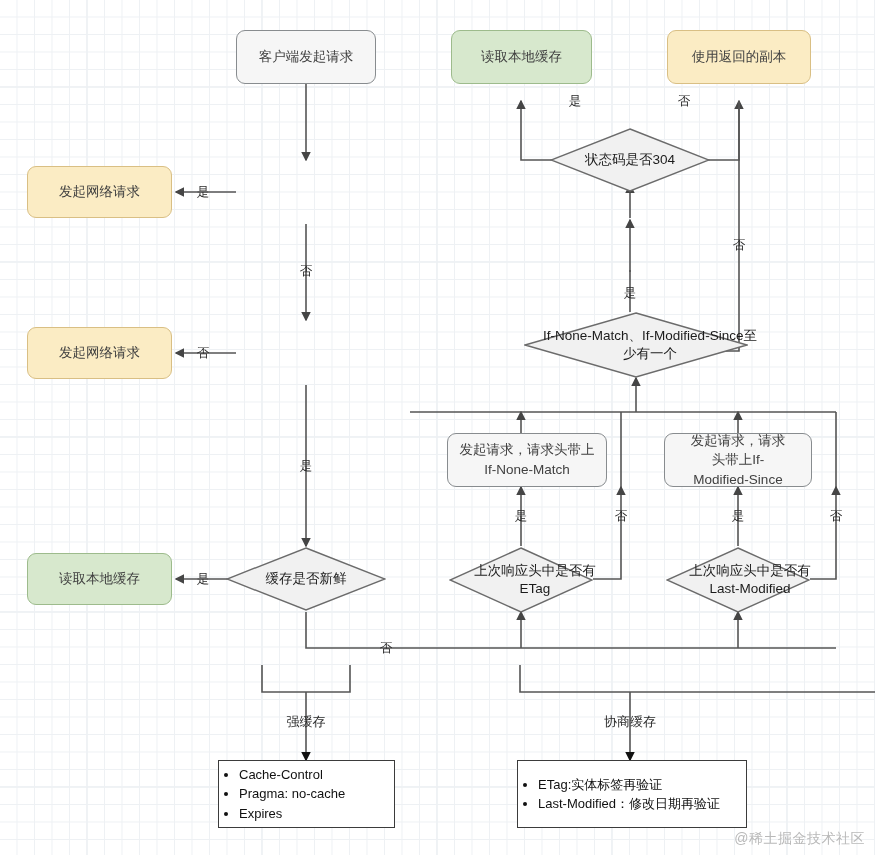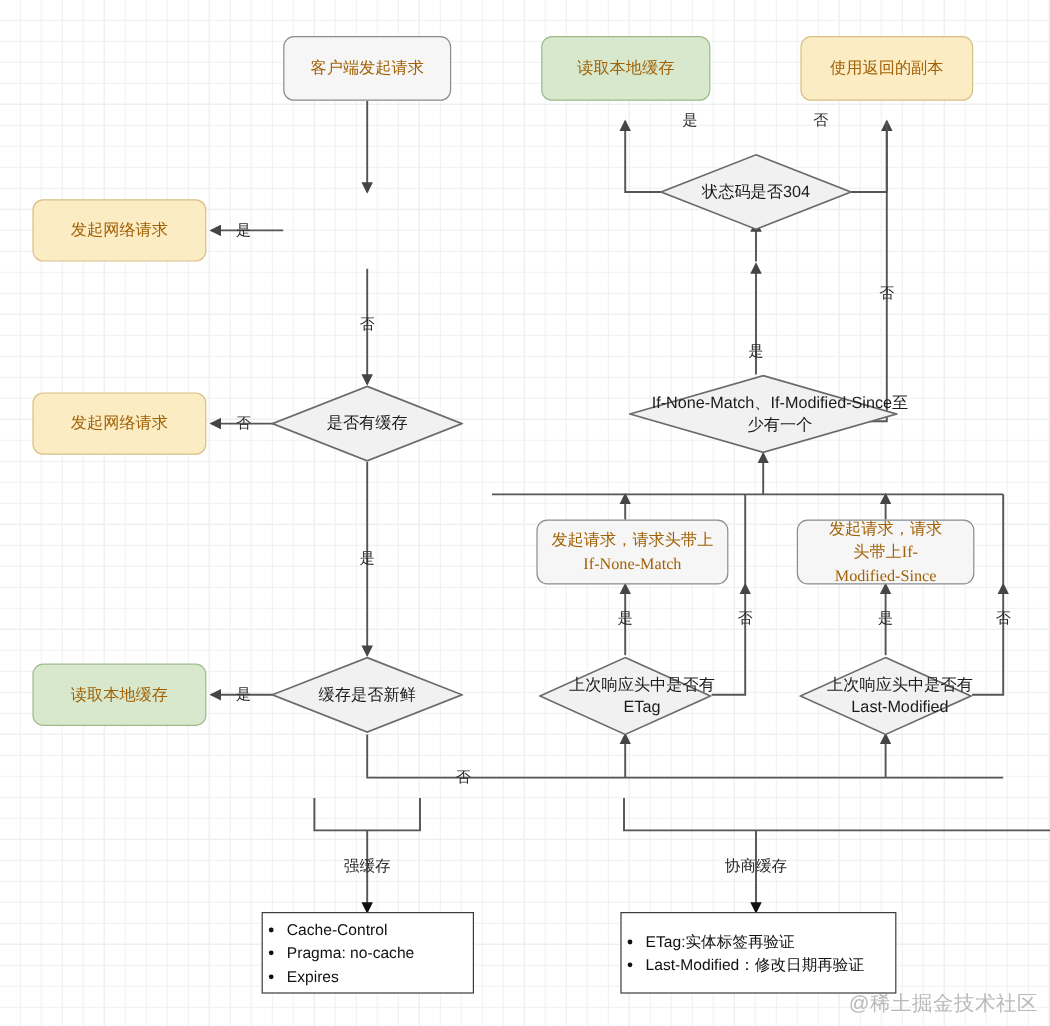--- a/index.html
+++ b/index.html
@@ -19,21 +19,21 @@
       linear-gradient(to right, #e3e8ec 1px, transparent 1px),
       linear-gradient(to bottom, #e3e8ec 1px, transparent 1px);
     background-size: 17.5px 17.5px, 17.5px 17.5px, 87.5px 87.5px, 87.5px 87.5px;
     background-position: -1px -1px, -1px -1px, -1px -1px, -1px -1px;
   }
   svg#wires{position:absolute;left:0;top:0;width:875px;height:855px;overflow:visible;}
 
   .node{position:absolute;box-sizing:border-box;display:flex;align-items:center;justify-content:center;text-align:center;}
   .rbox{
     border:1px solid #888c8f;border-radius:9px;background:#f6f6f6;
-    font-size:13.5px;color:#a16207;line-height:1.45;font-family:Liberation Serif, serif;
+    font-size:13.5px;color:#404040;line-height:1.45;
   }
   .rbox.green{background:#d7e8cd;border-color:#9dbb8c;}
   .rbox.yellow{background:#fbecc4;border-color:#d9bf84;}
   .plain{border:1.6px solid #3b3b3b;background:#ffffff;border-radius:0;}
   .plain .bul{font-size:13px;color:#111;line-height:1.5;text-align:left;}
   .plain ul{margin:0;padding-left:20px;}
   .plain li{margin:0;padding:0;}
 
   .diamond{position:absolute;}
   .diamond .dlabel{
@@ -41,21 +41,21 @@
     display:flex;align-items:center;justify-content:center;text-align:center;
     font-size:13.5px;color:#1b1b1b;line-height:1.35;pointer-events:none;
   }
   .edge-label{
     position:absolute;font-size:12.5px;color:#2a2a2a;
     background:transparent;padding:0 2px;white-space:nowrap;
     transform:translate(-50%,-50%);
   }
   .watermark{
     position:absolute;right:10px;bottom:7px;
-    font-size:17px;color:#b9b9b9;letter-spacing:.5px;
+    font-size:14px;color:#b9b9b9;letter-spacing:.5px;
   }
 </style>
 </head>
 <body>
 
 <div id="canvas">
 
   <svg id="wires" viewBox="0 0 875 855" xmlns="http://www.w3.org/2000/svg">
     <defs>
       <marker id="ah" viewBox="0 0 10 10" refX="8.5" refY="5" markerWidth="6" markerHeight="6" orient="auto-start-reverse">
@@ -147,26 +147,20 @@
 
   <div class="node rbox" style="left:447px;top:433px;width:160px;height:54px;padding:0 6px;">
     <span>发起请求，请求头带上If-None-Match</span>
   </div>
 
   <div class="node rbox" style="left:664px;top:433px;width:148px;height:54px;padding:0 20px;">
     <span>发起请求，请求头带上If-Modified-Since</span>
   </div>
 
 
-  <div class="diamond" style="left:226px;top:321px;width:160px;height:64px;">
-    <svg width="160" height="64" viewBox="0 0 160 64">
-      <polygon points="80,1 159,32 80,63 1,32" fill="#f1f1f1" stroke="#6b6b6b" stroke-width="1.4"></polygon>
-    </svg>
-    <div class="dlabel">是否有缓存</div>
-  </div>
 
   <div class="diamond" style="left:226px;top:547px;width:160px;height:64px;">
     <svg width="160" height="64" viewBox="0 0 160 64">
       <polygon points="80,1 159,32 80,63 1,32" fill="#f1f1f1" stroke="#6b6b6b" stroke-width="1.4"></polygon>
     </svg>
     <div class="dlabel">缓存是否新鲜</div>
   </div>
 
   <div class="diamond" style="left:550px;top:128px;width:160px;height:64px;">
     <svg width="160" height="64" viewBox="0 0 160 64">

